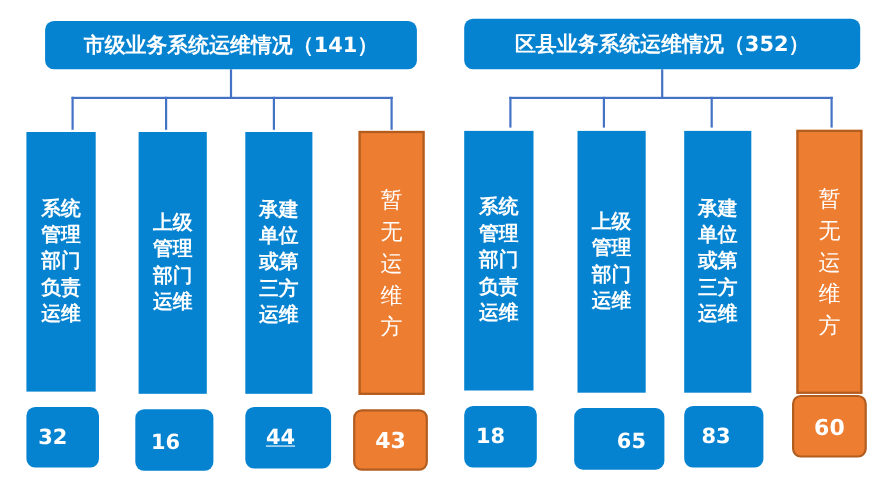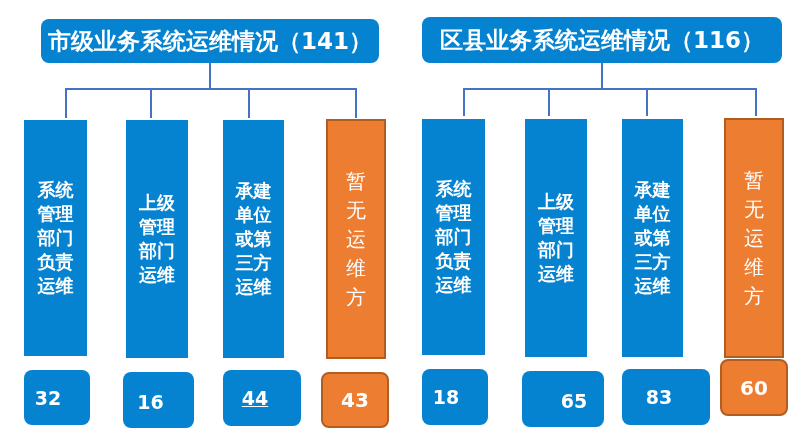--- a/index.html
+++ b/index.html
@@ -1,19 +1,19 @@
 <!DOCTYPE html>
 <html><head>
 <meta charset="utf-8">
 <style>
   html, body { margin:0; padding:0; }
   body { width:803px; height:439px; background:#ffffff; position:relative; overflow:hidden;
          font-family:"DejaVu Sans", "Liberation Sans", sans-serif; }
   .title { position:absolute; background:#0683d0; color:#fff; border-radius:8px;
-           font-weight:bold; font-size:23px; display:flex; align-items:center; justify-content:center;
+           font-weight:bold; font-size:19px; display:flex; align-items:center; justify-content:center;
            letter-spacing:0px; white-space:nowrap; }
   .line { position:absolute; background:#4472c4; }
   .col { position:absolute; background:#0683d0; color:#fff; display:flex; align-items:center; justify-content:center; }
   .col.orange { background:#ed7d31; border:2px solid #b25d20; box-sizing:border-box;justify-content:center; }
   .col .txt { width:2.1em; font-size:18px; font-weight:bold; line-height:24px; text-align:center; word-break:break-all; }
   .col.orange .txt { width:1em; font-weight:normal; font-size:20px; line-height:29px; }
   .num { position:absolute; background:#0683d0; color:#fff; border-radius:8px; font-weight:bold; font-size:19px;
          display:flex; align-items:center; justify-content:center; box-sizing:border-box; }
   .num.orange { background:#ed7d31; border:2px solid #b25d20; font-weight:bold; font-size:20px; }
 </style>
@@ -39,21 +39,21 @@
   </div>
 <div class="col orange" style="left:326px;top:119px;width:60px;height:240px;">
     <span class="txt">暂无运维方</span>
   </div>
 
 <div class="num" style="left:24px;top:370px;width:66px;height:55px;padding-right:18px;">32</div>
 <div class="num" style="left:123px;top:372px;width:71px;height:56px;padding-right:16px;padding-top:4px;">16</div>
 <div class="num" style="left:223px;top:370px;width:78px;height:56px;padding-right:14px;text-decoration:underline;">44</div>
 <div class="num orange" style="left:321px;top:372px;width:68px;height:56px;">43</div>
 
-<div class="title" style="left:422px;top:17px;width:360px;height:46px;">区县业务系统运维情况（116）</div>
+<div class="title" style="left:422px;top:17px;width:360px;height:46px;">区县业务系统运维情况（352）</div>
 <div class="line" style="left:601px;top:63px;width:2px;height:26px;"></div>
 <div class="line" style="left:463px;top:88px;width:294px;height:2px;"></div>
 <div class="line" style="left:463px;top:88px;width:2px;height:28px;"></div>
 <div class="line" style="left:548px;top:88px;width:2px;height:28px;"></div>
 <div class="line" style="left:646px;top:88px;width:2px;height:28px;"></div>
 <div class="line" style="left:755px;top:88px;width:2px;height:28px;"></div>
 
 <div class="col" style="left:422px;top:119px;width:63px;height:236px;">
     <span class="txt">系统管理部门负责运维</span>
   </div>
@@ -62,14 +62,14 @@
   </div>
 <div class="col" style="left:622px;top:119px;width:61px;height:238px;">
     <span class="txt">承建单位或第三方运维</span>
   </div>
 <div class="col orange" style="left:724px;top:118px;width:60px;height:240px;">
     <span class="txt">暂无运维方</span>
   </div>
 
 <div class="num" style="left:422px;top:369px;width:66px;height:56px;padding-right:18px;">18</div>
 <div class="num" style="left:522px;top:371px;width:82px;height:56px;padding-right:16px;padding-top:4px;padding-left:38px;">65</div>
-<div class="num" style="left:622px;top:369px;width:88px;height:56px;padding-right:14px;">83</div>
+<div class="num" style="left:622px;top:369px;width:72px;height:56px;padding-right:14px;">83</div>
 <div class="num orange" style="left:720px;top:359px;width:68px;height:57px;">60</div>
 
 </body></html>

